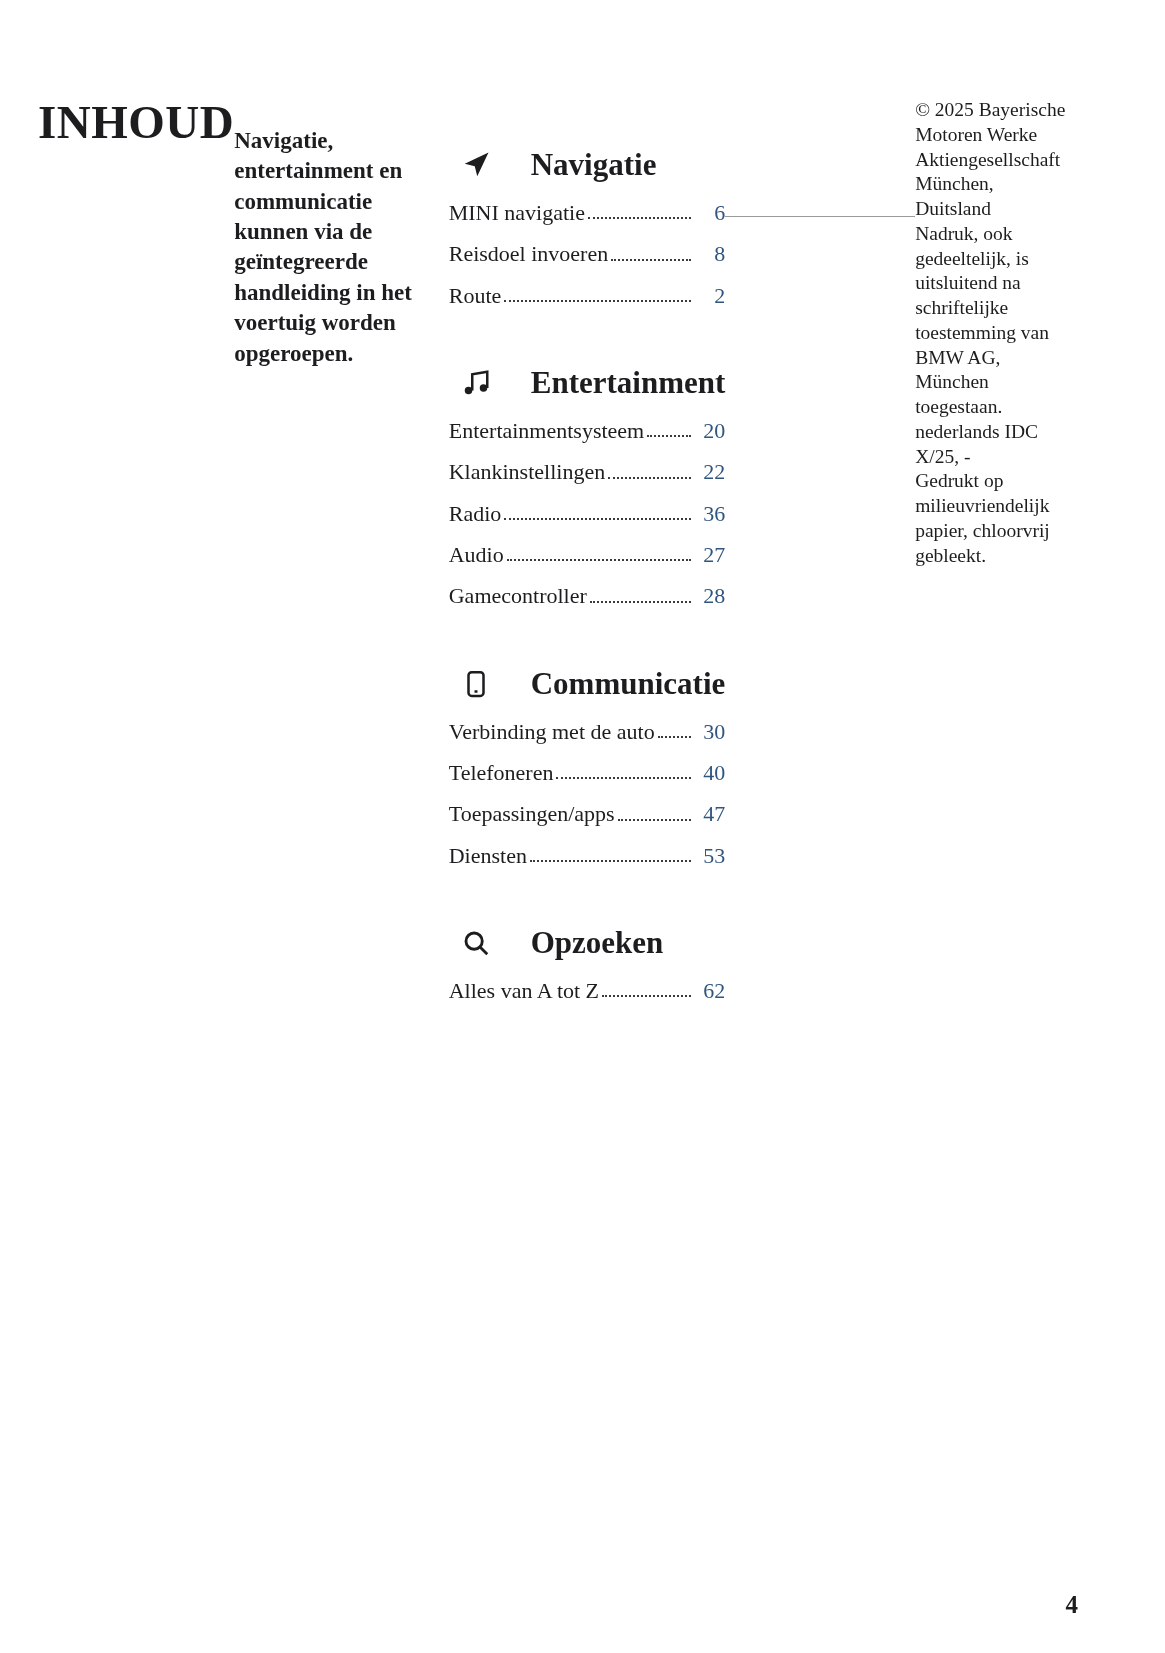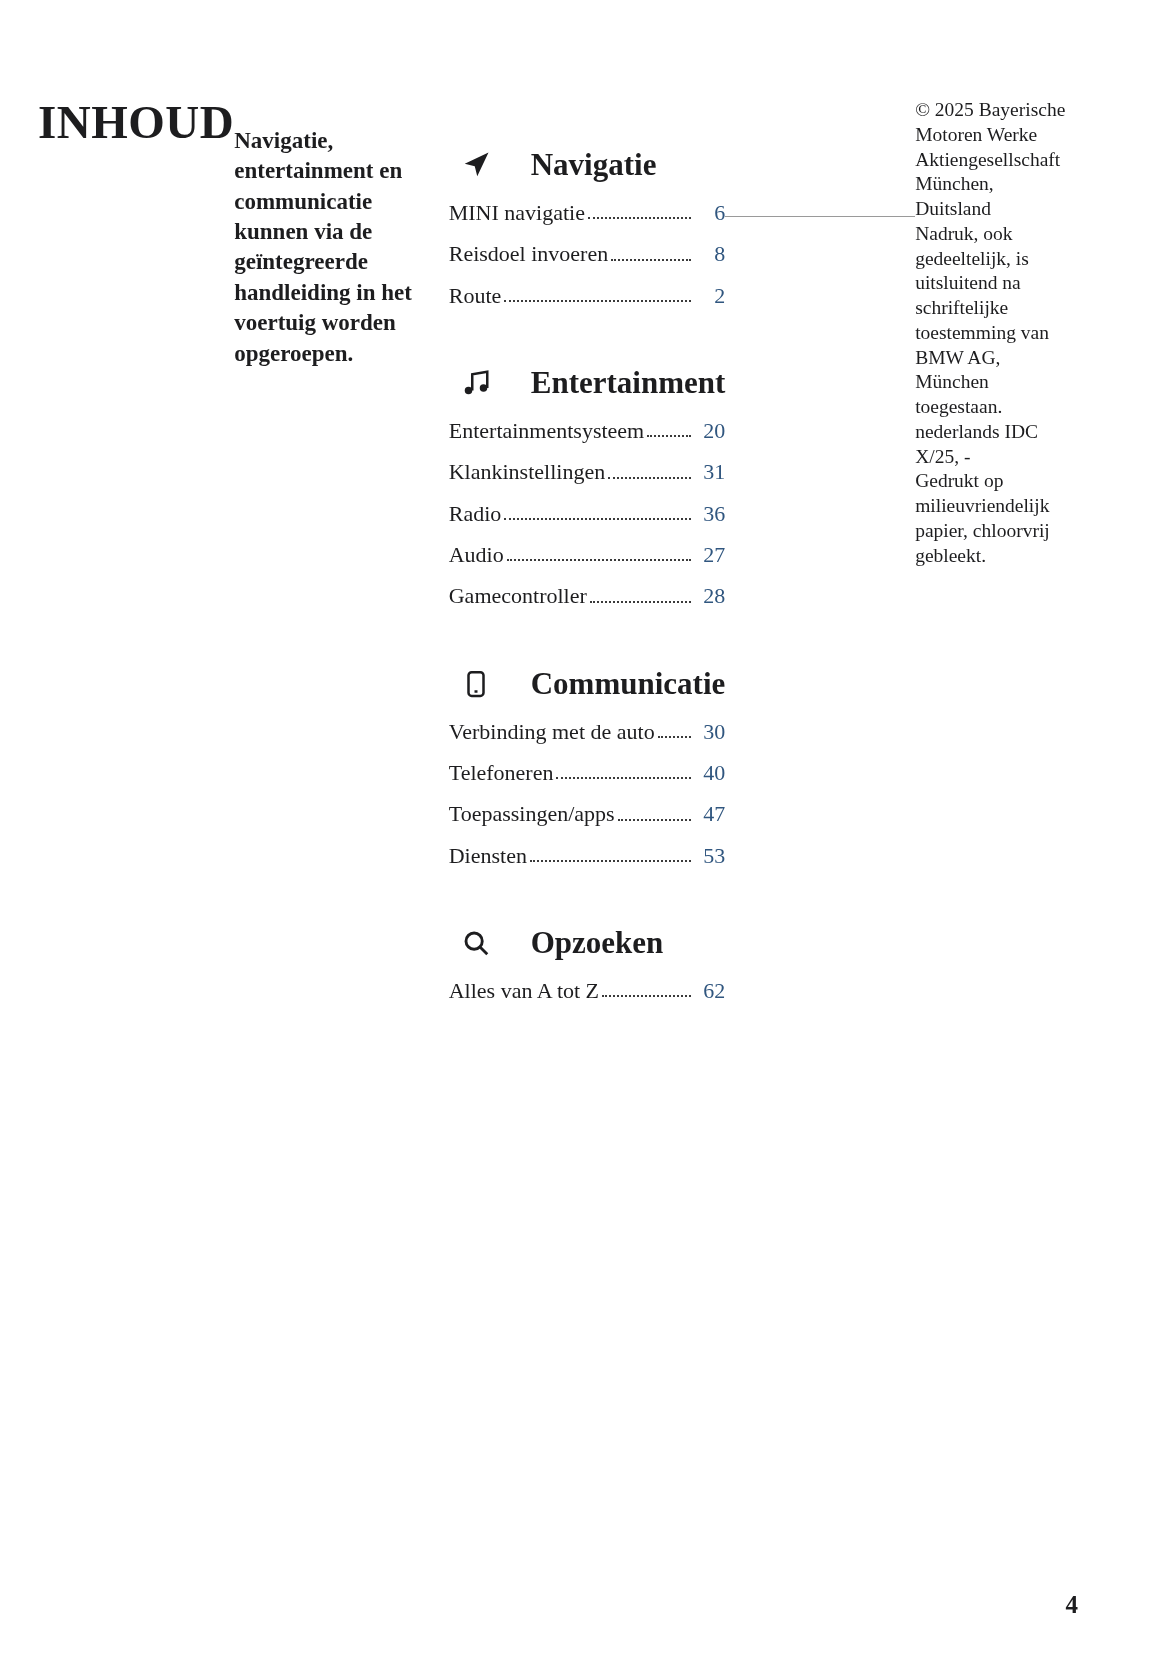--- a/index.html
+++ b/index.html
@@ -144,21 +144,21 @@
           <span>Entertainment</span>
         </h2>
         <div class="toc-entry">
           <span class="label">Entertainmentsysteem</span>
           <span class="leader"></span>
           <span class="pagenum">20</span>
         </div>
         <div class="toc-entry">
           <span class="label">Klankinstellingen</span>
           <span class="leader"></span>
-          <span class="pagenum">31</span>
+          <span class="pagenum">22</span>
         </div>
         <div class="toc-entry">
           <span class="label">Radio</span>
           <span class="leader"></span>
           <span class="pagenum">36</span>
         </div>
         <div class="toc-entry">
           <span class="label">Audio</span>
           <span class="leader"></span>
           <span class="pagenum">27</span>

